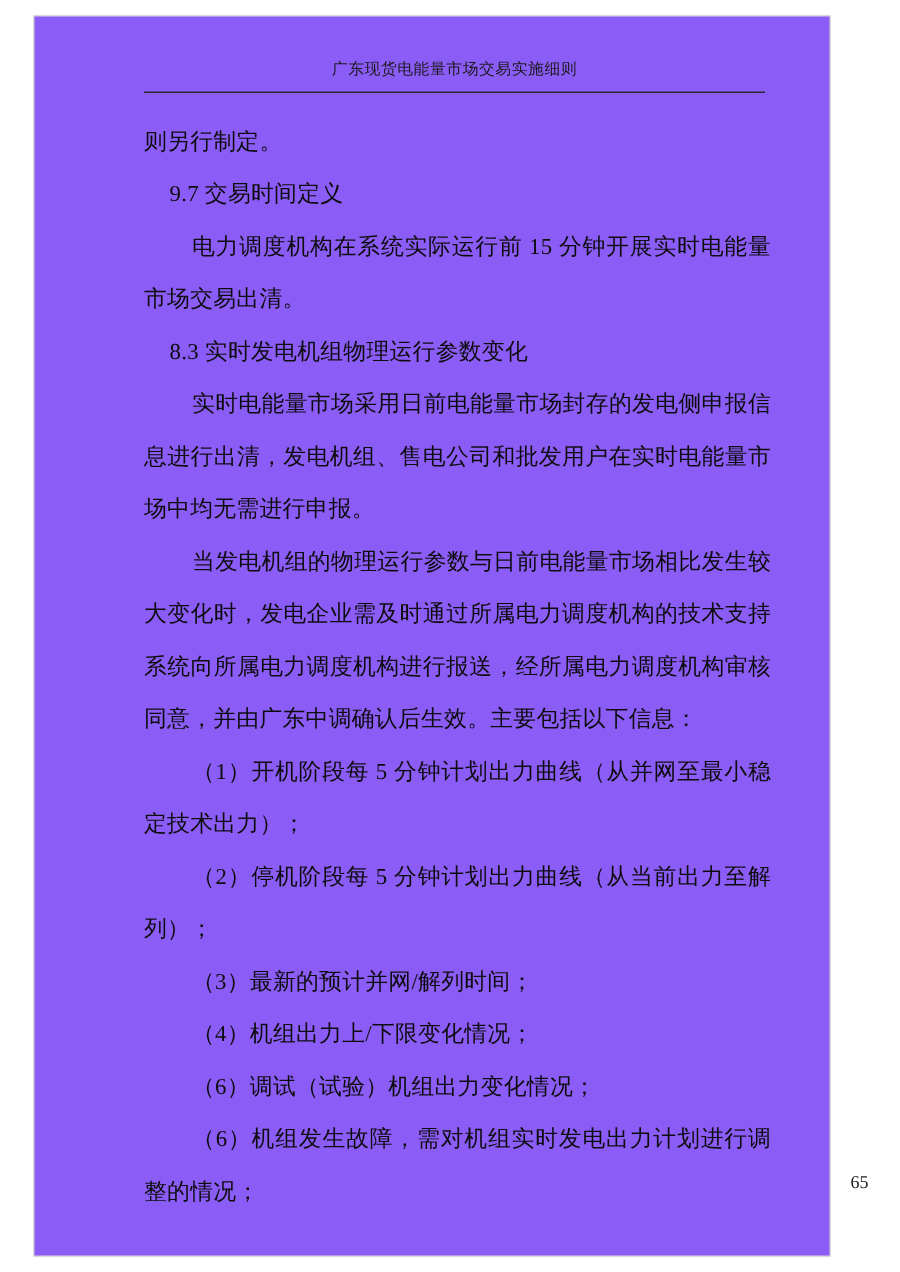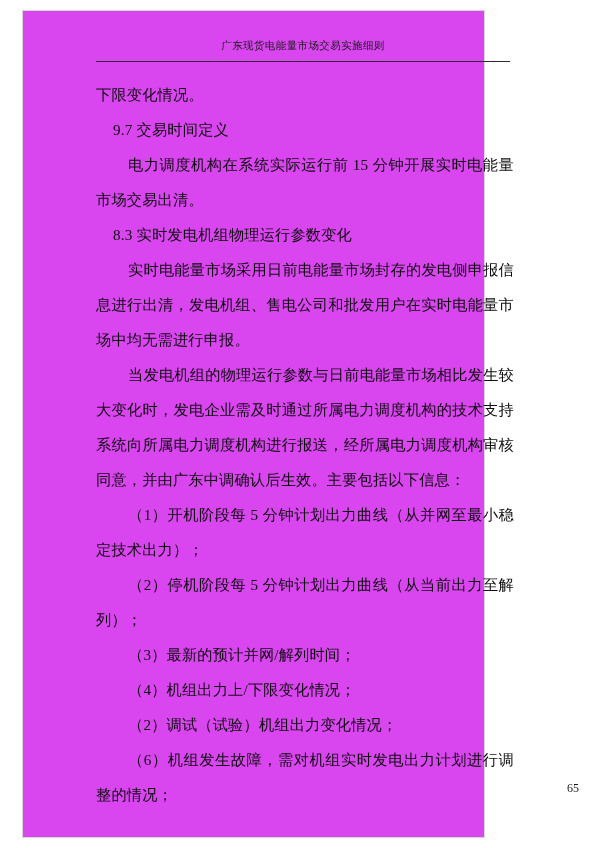--- a/index.html
+++ b/index.html
@@ -15,23 +15,23 @@
     margin: 0 auto;
     overflow: hidden;
     font-family: "Liberation Serif", "DejaVu Serif", serif;
     color: #0c0c0c;
     box-sizing: border-box;
   }
   .sheet {
     position: absolute;
     left: 22px;
     top: 10px;
-    width: 463px;
+    width: 532px;
     height: 828px;
-    background: #d946ef;
+    background: #8b5cf6;
     border: 1px solid #d8d8d8;
     box-sizing: border-box;
   }
   .header {
     position: absolute;
     left: 70px;
     top: 28px;
     width: 420px;
     text-align: center;
     font-size: 10.5px;
@@ -77,29 +77,29 @@
 </head>
 <body>
 
 <div id="page">
   <div class="sheet">
 
     <div class="header">广东现货电能量市场交易实施细则</div>
     <div class="header-rule"></div>
 
     <div class="body">
-      <p>下限变化情况。</p>
+      <p>则另行制定。</p>
       <p class="ind1">9.7 交易时间定义</p>
       <p class="ind2">电力调度机构在系统实际运行前 15 分钟开展实时电能量市场交易出清。</p>
       <p class="ind1">8.3 实时发电机组物理运行参数变化</p>
       <p class="ind2">实时电能量市场采用日前电能量市场封存的发电侧申报信息进行出清，发电机组、售电公司和批发用户在实时电能量市场中均无需进行申报。</p>
       <p class="ind2">当发电机组的物理运行参数与日前电能量市场相比发生较大变化时，发电企业需及时通过所属电力调度机构的技术支持系统向所属电力调度机构进行报送，经所属电力调度机构审核同意，并由广东中调确认后生效。主要包括以下信息：</p>
       <p class="ind2">（1）开机阶段每 5 分钟计划出力曲线（从并网至最小稳定技术出力）；</p>
       <p class="ind2">（2）停机阶段每 5 分钟计划出力曲线（从当前出力至解列）；</p>
       <p class="ind2">（3）最新的预计并网/解列时间；</p>
       <p class="ind2">（4）机组出力上/下限变化情况；</p>
-      <p class="ind2">（2）调试（试验）机组出力变化情况；</p>
+      <p class="ind2">（6）调试（试验）机组出力变化情况；</p>
       <p class="ind2">（6）机组发生故障，需对机组实时发电出力计划进行调整的情况；</p>
     </div>
 
     <div class="pagenum">65</div>
   </div>
 </div>
 
 </body></html>

